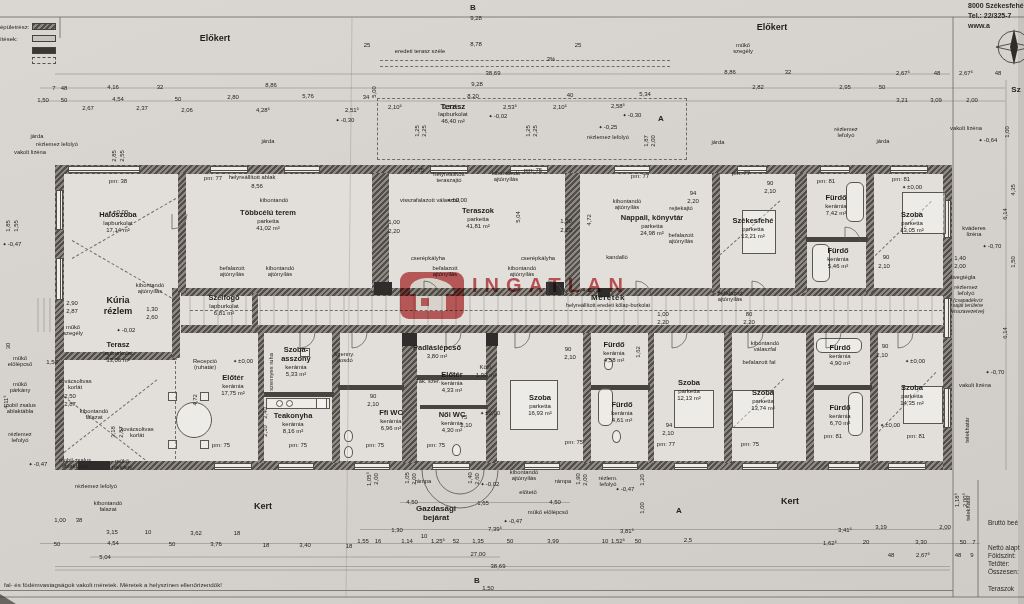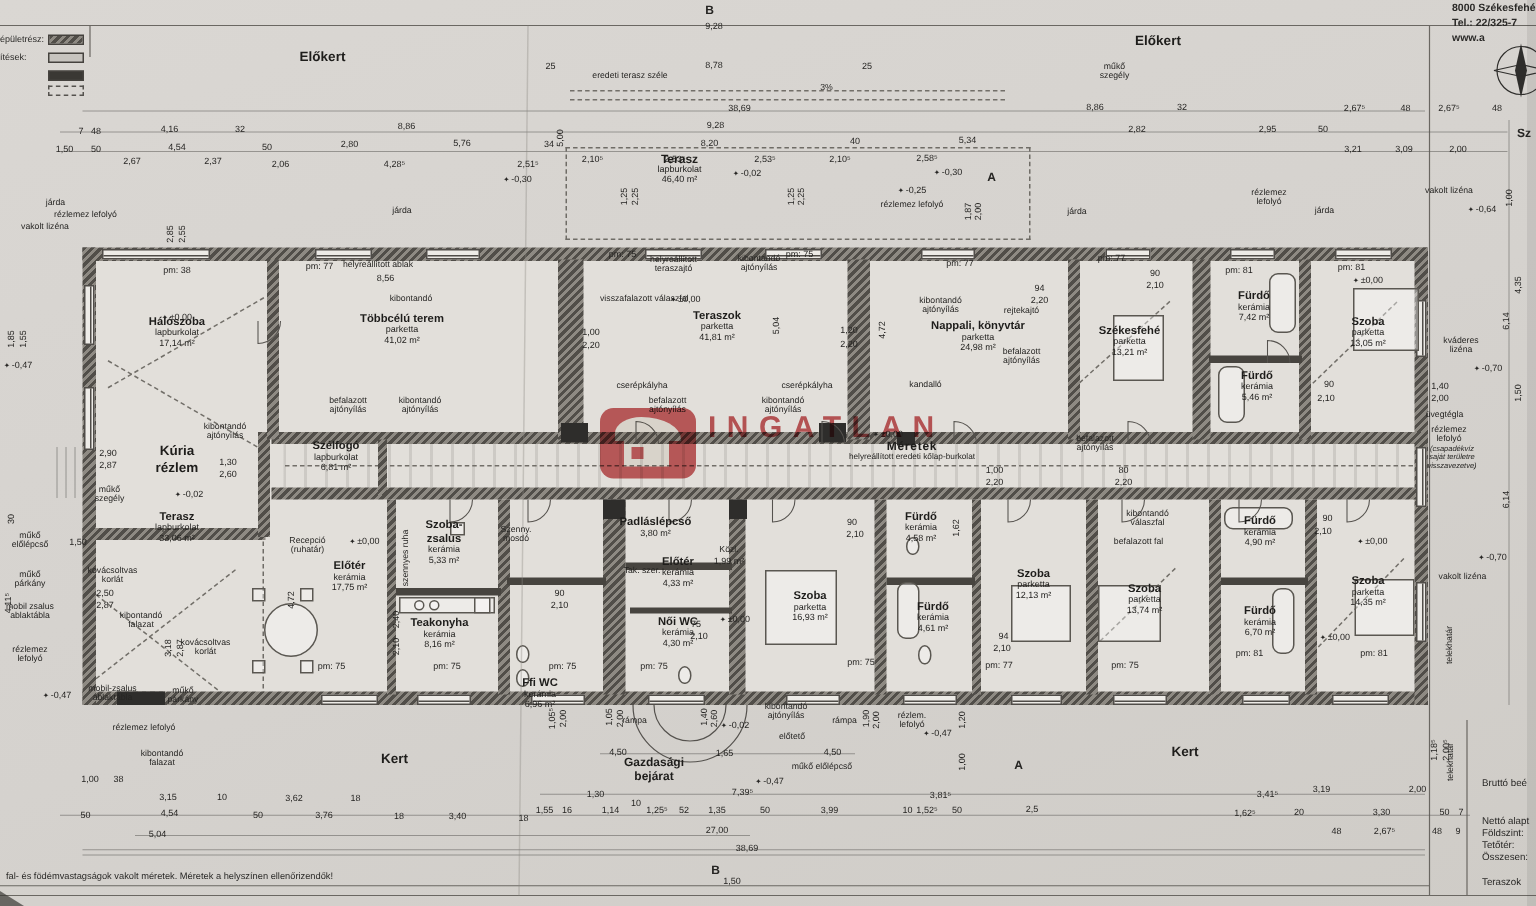--- a/index.html
+++ b/index.html
@@ -239,24 +239,24 @@
       <div class="room " style="left: 753px; top: 228px;"><span class="rn">Székesfehé</span><span class="rf">parketta</span><span class="ra">13,21 m²</span></div>
       <div class="room " style="left: 836px; top: 205px;"><span class="rn">Fürdő</span><span class="rf">kerámia</span><span class="ra">7,42 m²</span></div>
       <div class="room " style="left: 912px; top: 222px;"><span class="rn">Szoba</span><span class="rf">parketta</span><span class="ra">13,05 m²</span></div>
       <div class="room " style="left: 838px; top: 258px;"><span class="rn">Fürdő</span><span class="rf">kerámia</span><span class="ra">5,46 m²</span></div>
       <div class="room b" style="left: 118px; top: 306px;"><span class="rn">Kúria
 rézlem</span></div>
       <div class="room " style="left: 118px; top: 352px;"><span class="rn">Terasz</span><span class="rf">lapburkolat</span><span class="ra">33,06 m²</span></div>
       <div class="room " style="left: 224px; top: 305px;"><span class="rn">Szélfogó</span><span class="rf">lapburkolat</span><span class="ra">6,81 m²</span></div>
       <div class="room " style="left: 233px; top: 385px;"><span class="rn">Előtér</span><span class="rf">kerámia</span><span class="ra">17,75 m²</span></div>
       <div class="room " style="left: 296px; top: 362px;"><span class="rn">Szoba-
-zsalus</span><span class="rf">kerámia</span><span class="ra">5,33 m²</span></div>
+asszony</span><span class="rf">kerámia</span><span class="ra">5,33 m²</span></div>
       <div class="room " style="left: 293px; top: 423px;"><span class="rn">Teakonyha</span><span class="rf">kerámia</span><span class="ra">8,16 m²</span></div>
       <div class="room " style="left: 437px; top: 352px;"><span class="rn">Padláslépcső</span><span class="ra">3,80 m²</span></div>
-      <div class="room " style="left: 360px; top: 420px; margin-top: 43px;"><span class="rn">Ffi WC</span><span class="rf">kerámia</span><span class="ra">6,96 m²</span></div>
+      <div class="room " style="left: 391px; top: 420px;"><span class="rn">Ffi WC</span><span class="rf">kerámia</span><span class="ra">6,96 m²</span></div>
       <div class="room " style="left: 452px; top: 382px;"><span class="rn">Előtér</span><span class="rf">kerámia</span><span class="ra">4,33 m²</span></div>
       <div class="room " style="left: 452px; top: 422px;"><span class="rn">Női WC</span><span class="rf">kerámia</span><span class="ra">4,30 m²</span></div>
       <div class="room " style="left: 540px; top: 405px;"><span class="rn">Szoba</span><span class="rf">parketta</span><span class="ra">16,93 m²</span></div>
       <div class="room " style="left: 614px; top: 352px;"><span class="rn">Fürdő</span><span class="rf">kerámia</span><span class="ra">4,58 m²</span></div>
       <div class="room " style="left: 622px; top: 412px;"><span class="rn">Fürdő</span><span class="rf">kerámia</span><span class="ra">4,61 m²</span></div>
       <div class="room " style="left: 689px; top: 390px;"><span class="rn">Szoba</span><span class="rf">parketta</span><span class="ra">12,13 m²</span></div>
       <div class="room " style="left: 763px; top: 400px;"><span class="rn">Szoba</span><span class="rf">parketta</span><span class="ra">13,74 m²</span></div>
       <div class="room " style="left: 840px; top: 355px;"><span class="rn">Fürdő</span><span class="rf">kerámia</span><span class="ra">4,90 m²</span></div>
       <div class="room " style="left: 840px; top: 415px;"><span class="rn">Fürdő</span><span class="rf">kerámia</span><span class="ra">6,70 m²</span></div>
       <div class="room " style="left: 912px; top: 395px;"><span class="rn">Szoba</span><span class="rf">parketta</span><span class="ra">14,35 m²</span></div>

